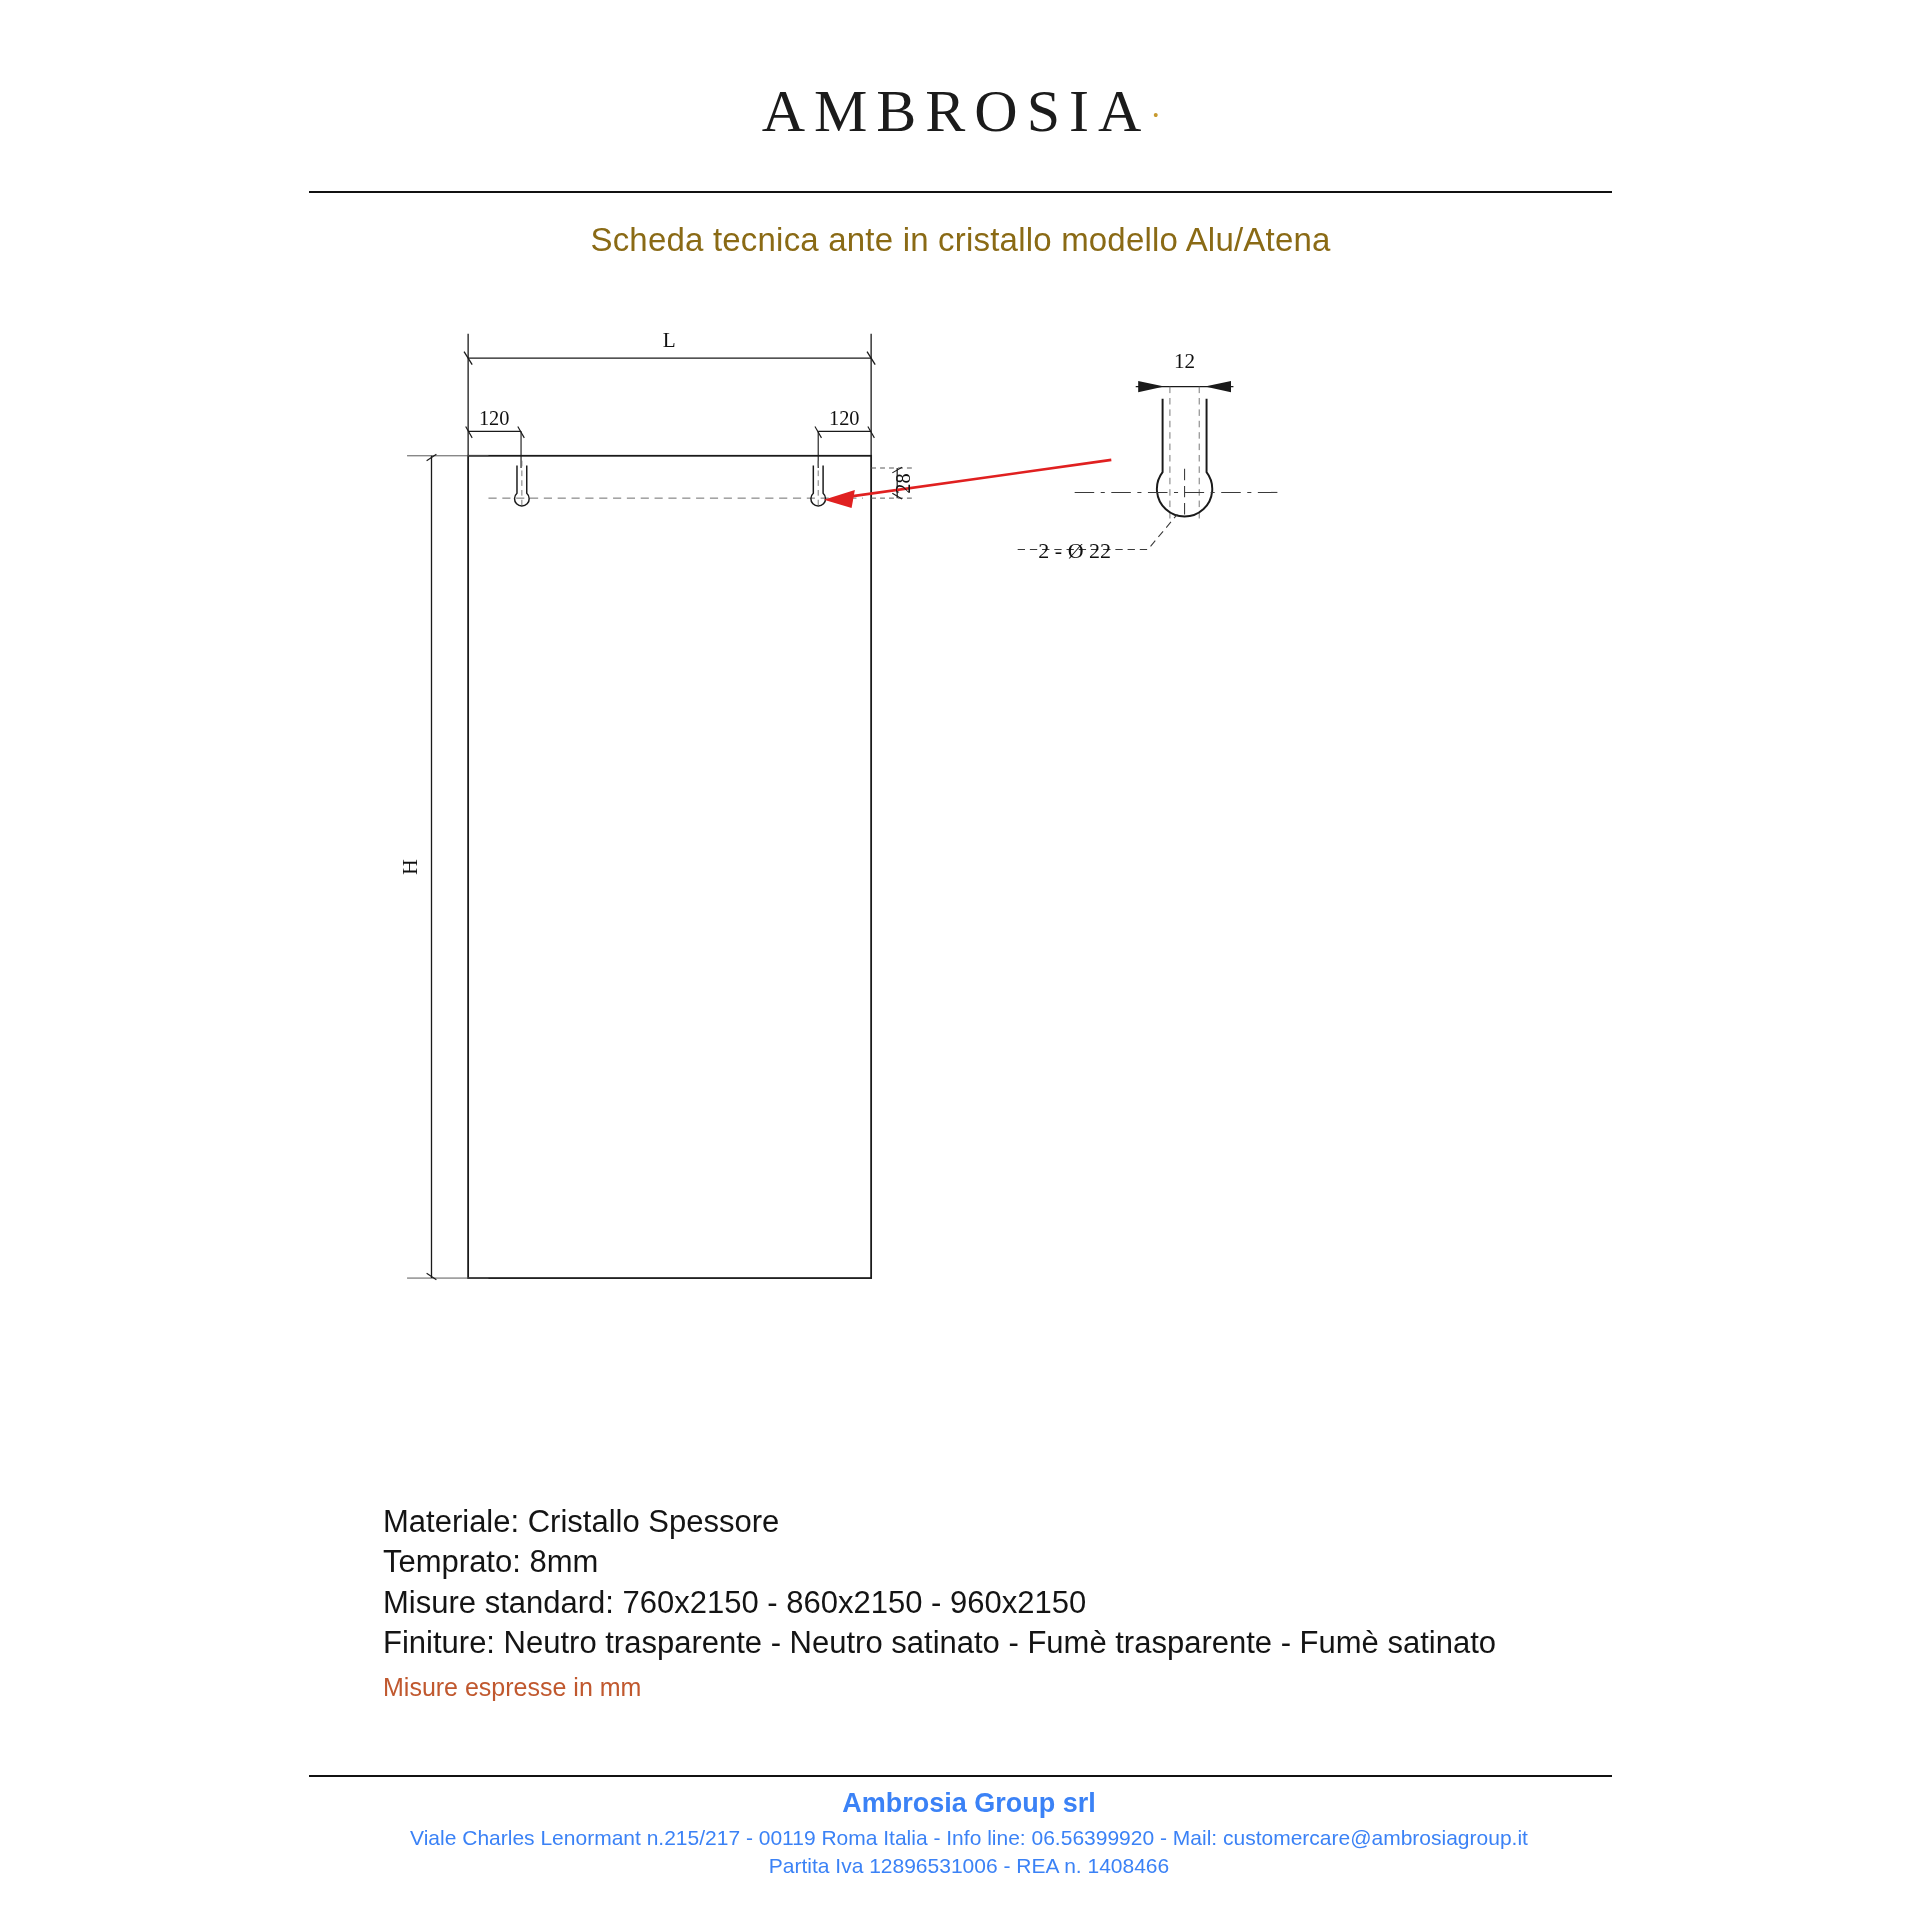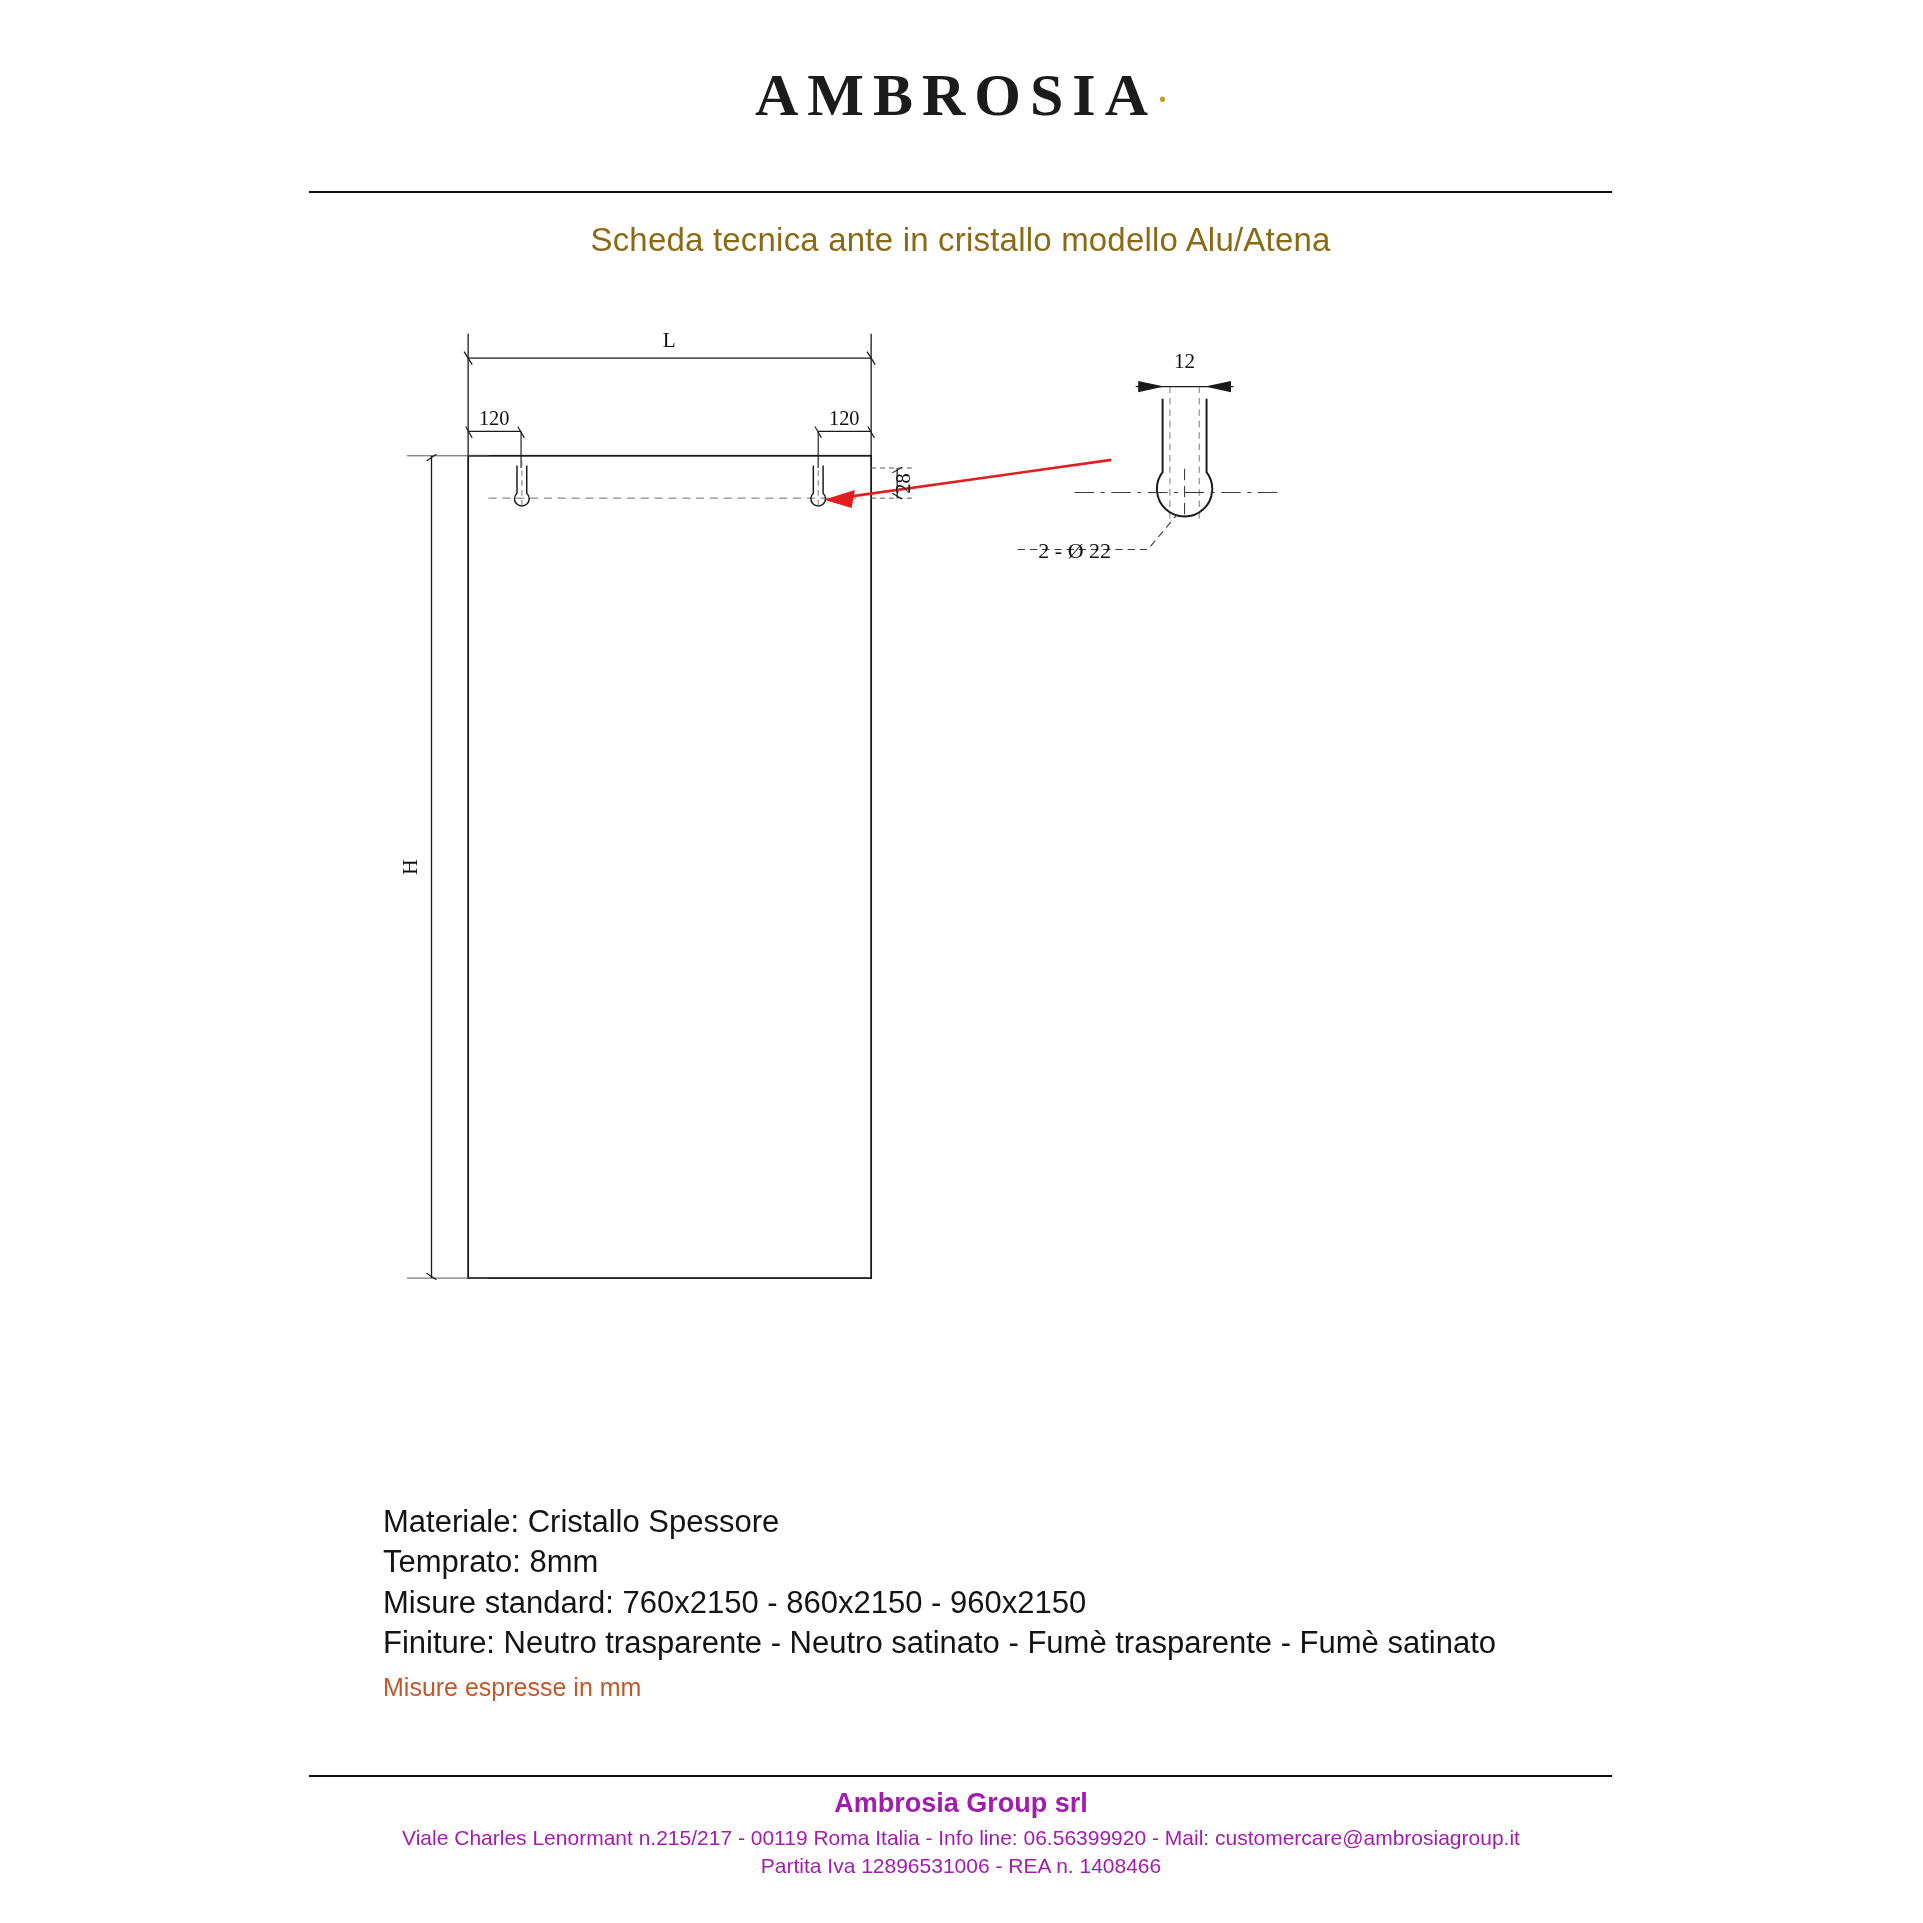--- a/index.html
+++ b/index.html
@@ -19,27 +19,27 @@
     position: absolute;
     left: 0; top: 0;
     width: 1923px;
     height: 1923px;
   }
 
   
   .brand {
     position: absolute;
     left: 0; right: 0;
-    top: 61px;
+    top: 77px;
     text-align: center;
     font-family: "Liberation Serif", serif;
     font-size: 60px;
     letter-spacing: 9px;
     color: #1b1b1b;
-    font-weight: 700;
+    font-weight: 400;
   }
   .brand .dot {
     color: #c79a2f;
     font-size: 33px;
     vertical-align: 4.9px;
     letter-spacing: 0;
   }
   .rule-top {
     position: absolute;
     left: 309px;
@@ -91,25 +91,25 @@
   .rule-bottom {
     position: absolute;
     left: 309px;
     width: 1303px;
     top: 1775px;
     height: 2.4px;
     background: #111;
   }
   .footer {
     position: absolute;
-    left: 228px;
+    left: 236px;
     width: 1466px;
     top: 1788px;
     text-align: center;
-    color: #a21caf;
+    color: #3b82f6;
   }
   .footer .company {
     font-size: 27px;
     font-weight: bold;
     margin-bottom: 4.9px;
   }
   .footer .addr {
     font-size: 21px;
     line-height: 1.35;
   }

